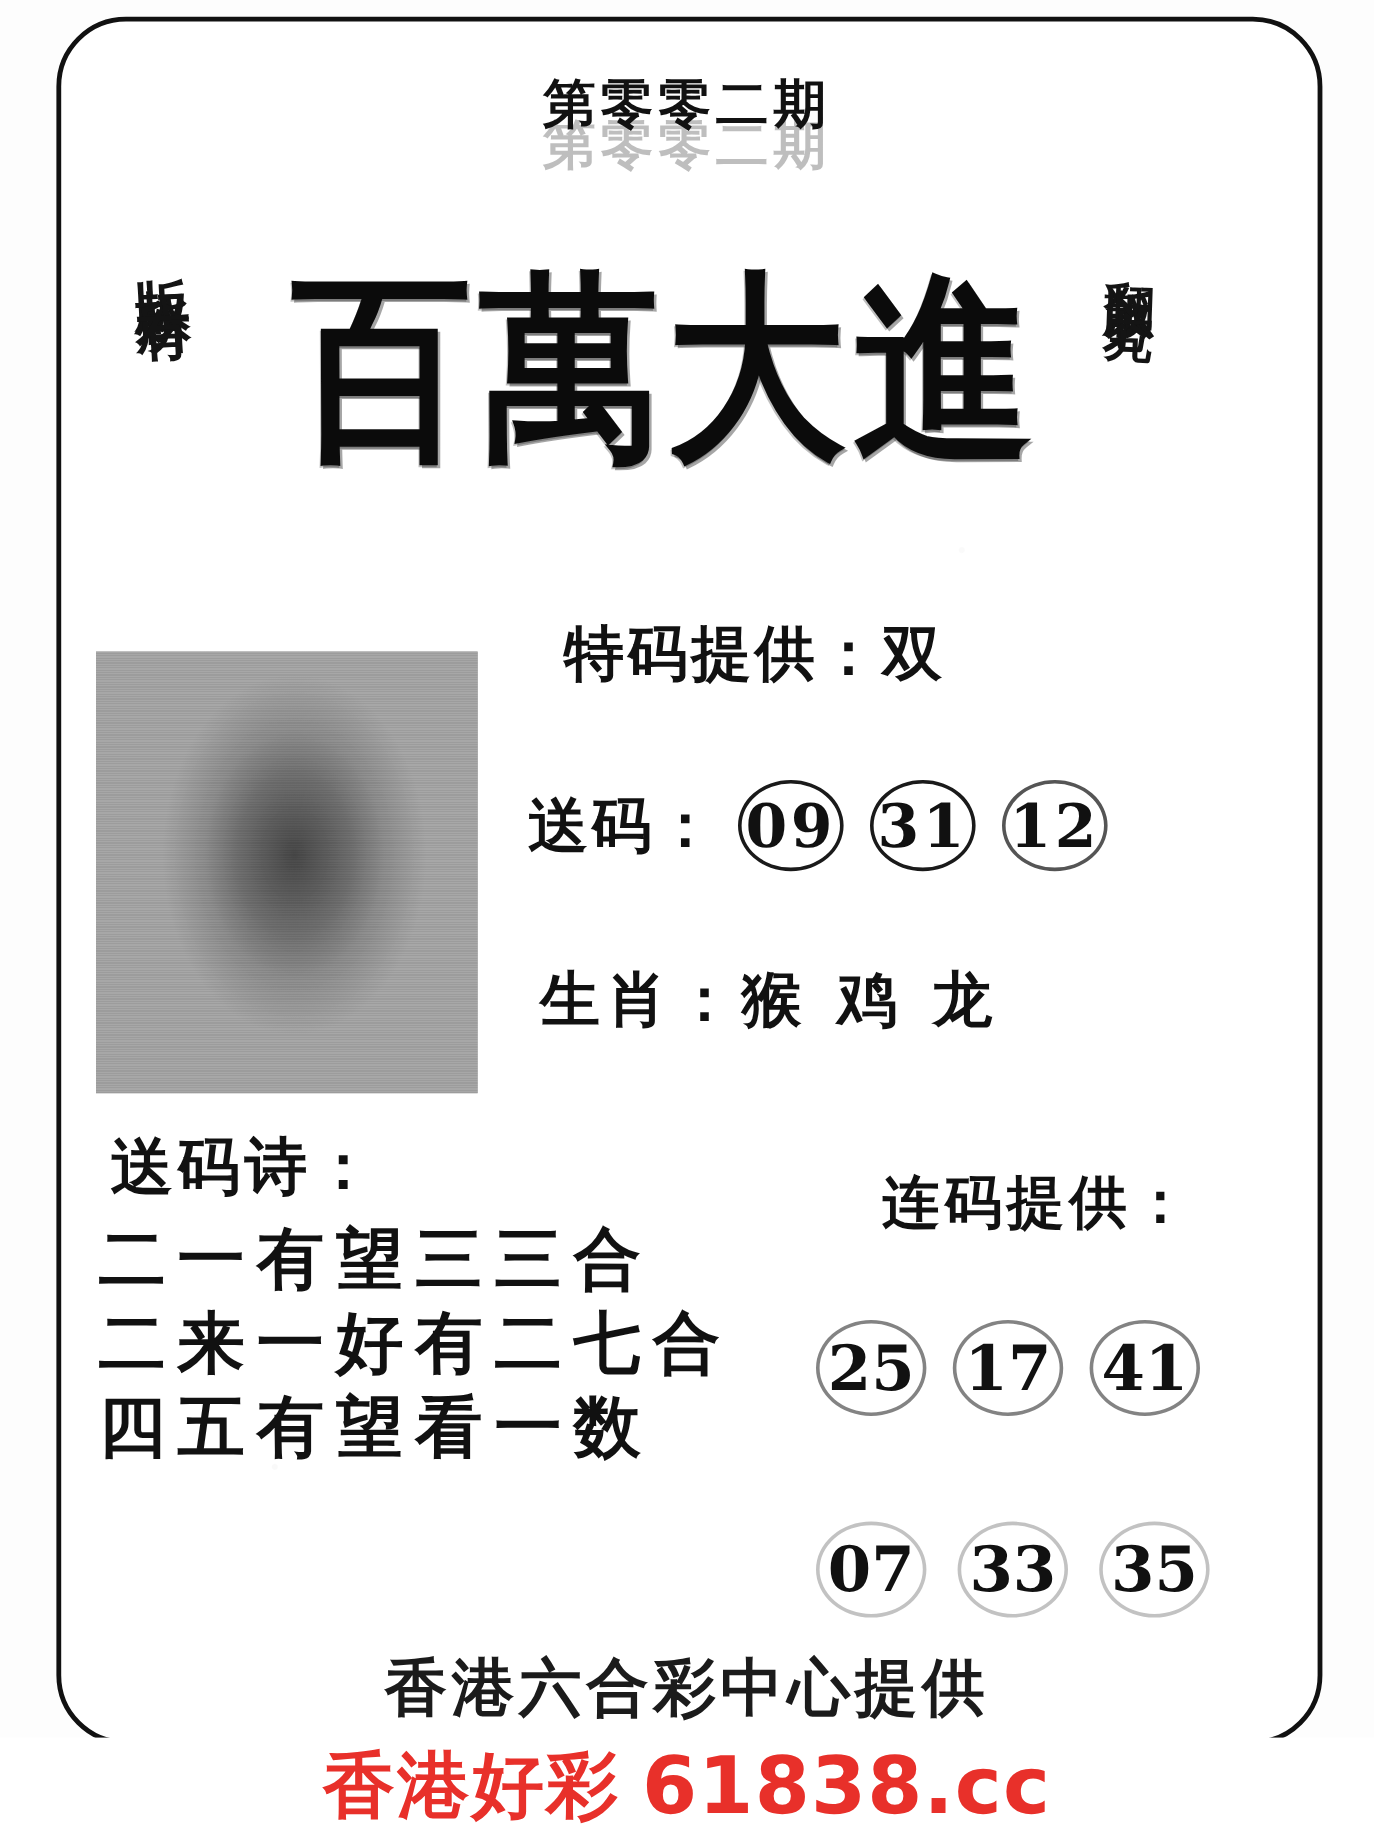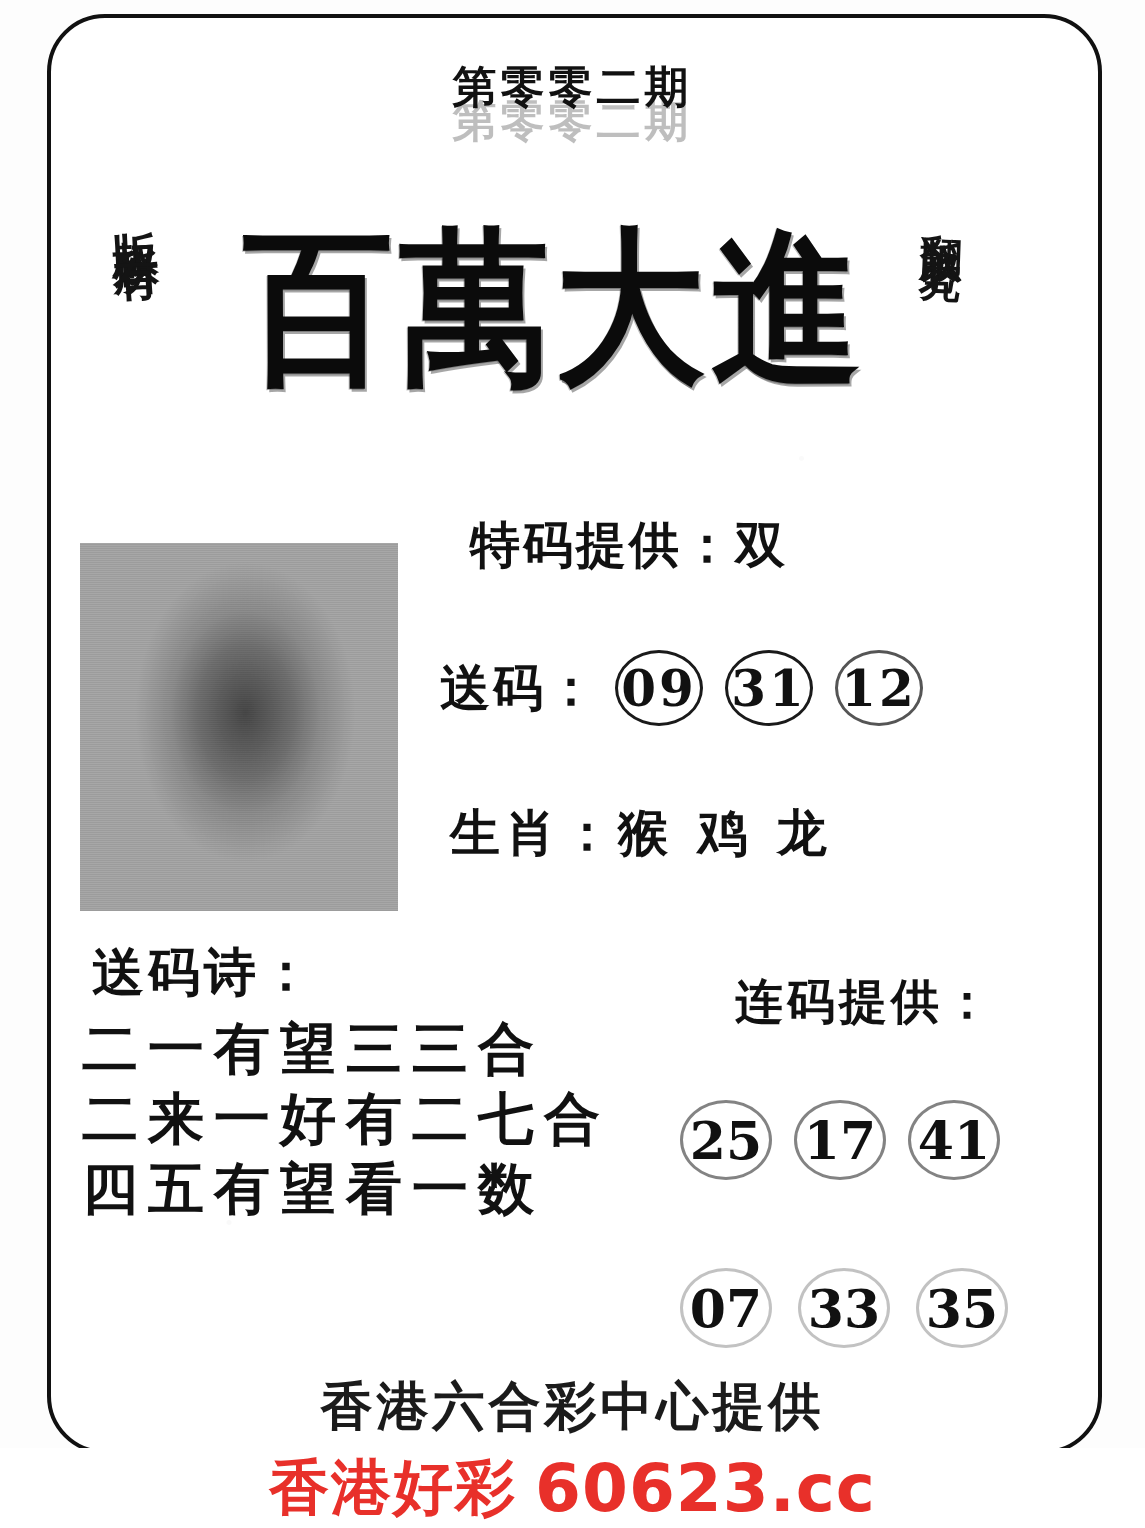--- a/index.html
+++ b/index.html
@@ -312,14 +312,14 @@
     <span class="ball-faded ghost">35</span>
   </div>
 
   <div id="center-provider">香港六合彩中心提供</div>
 
   <div class="noise"></div>
 </div>
 
 <div id="banner">
   <span id="banner-text">香港好彩</span>
-  <span id="banner-domain">60623.cc</span>
+  <span id="banner-domain">61838.cc</span>
 </div>
 
 </body></html>

